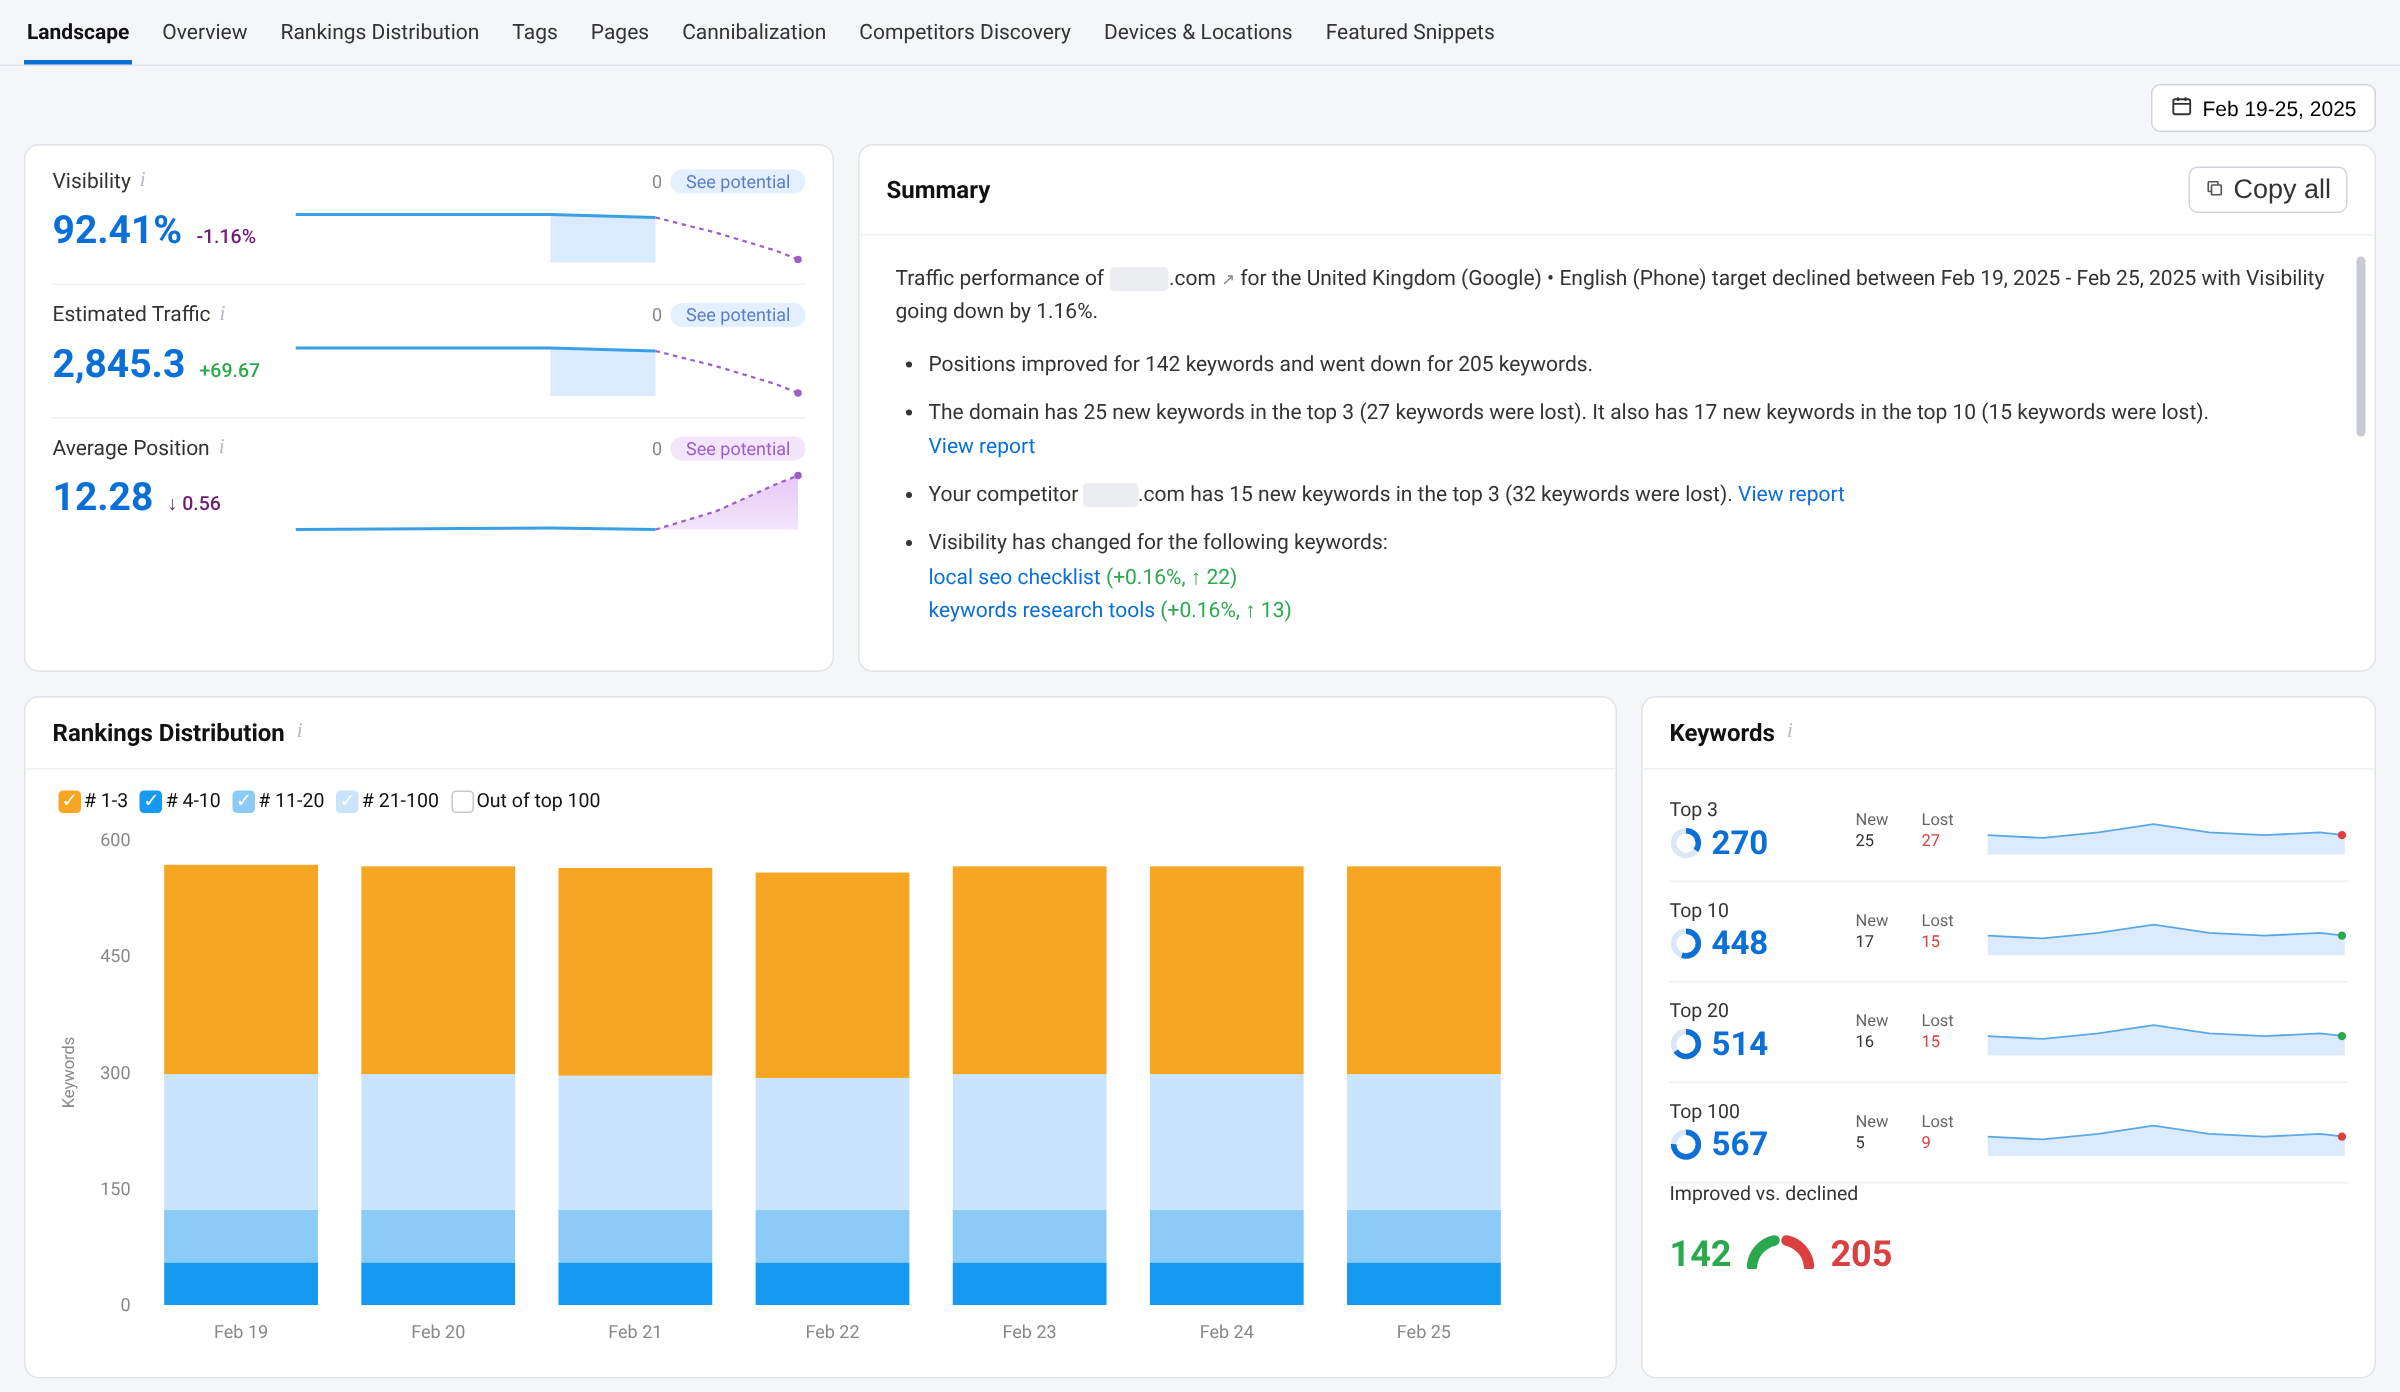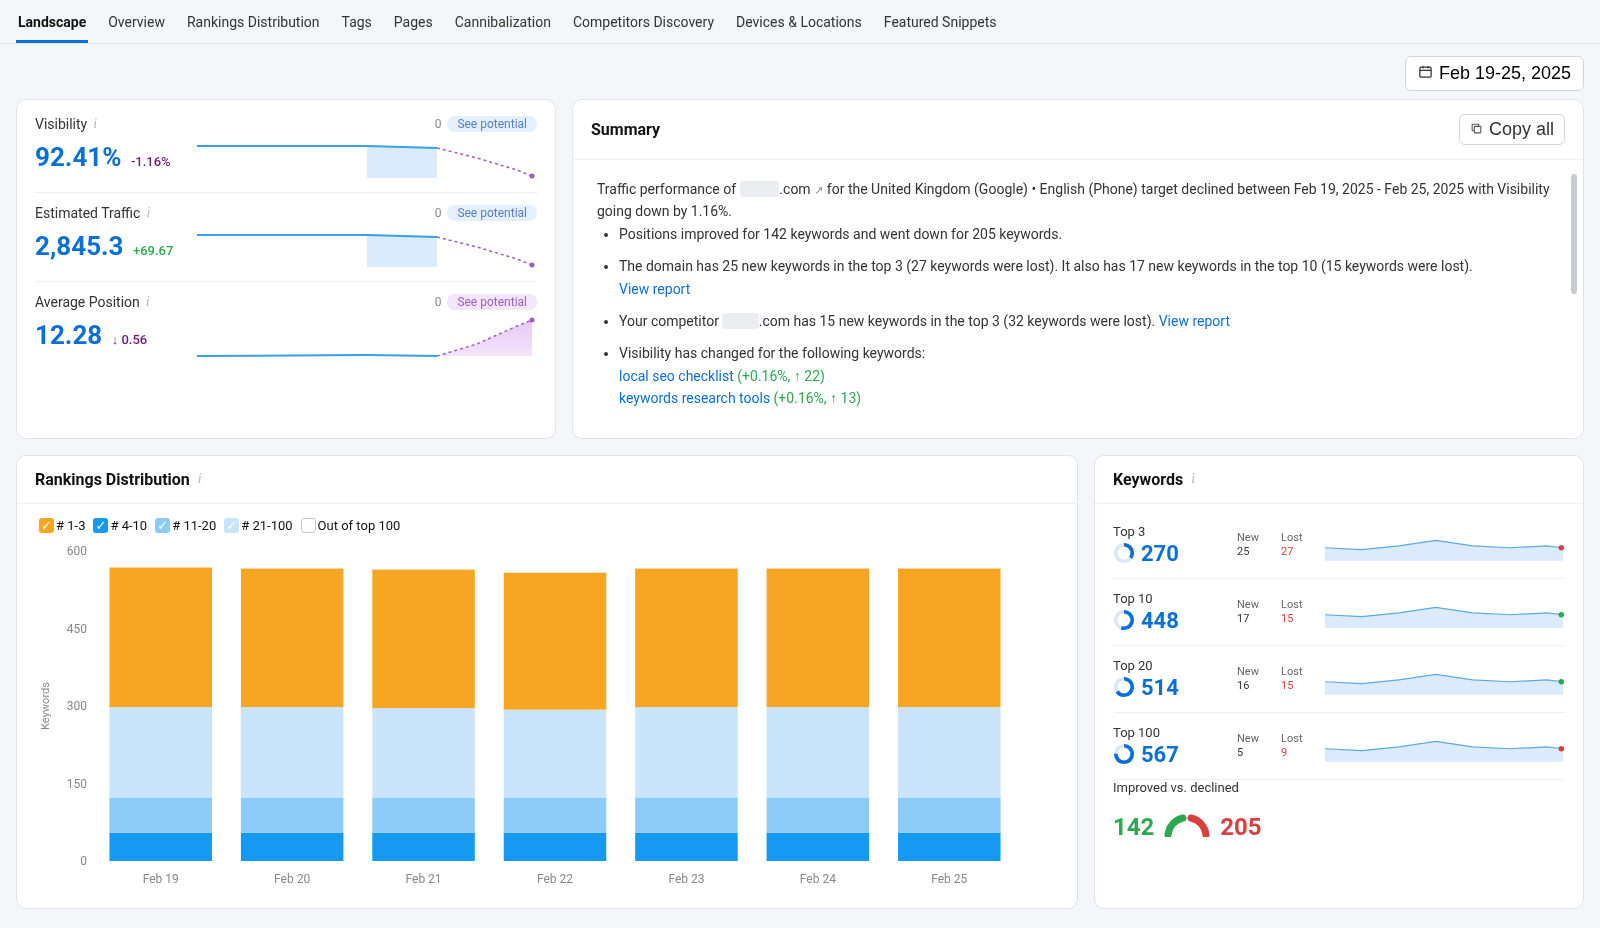--- a/index.html
+++ b/index.html
@@ -2,21 +2,21 @@
 <html><head>
 <meta charset="utf-8">
 <style>
 * { box-sizing: border-box; margin: 0; padding: 0; }
 body { font-family: -apple-system, BlinkMacSystemFont, "Segoe UI", Roboto, Helvetica, Arial, sans-serif; background: #f5f6f9; color: #111; font-size: 14px; }
 .app { width: 1600px; margin: 0 auto; }
 .tabs { display: flex; gap: 18px; padding: 6px 16px 0 16px; border-bottom: 1px solid #e1e3e8; background: #f5f6f9; }
 .tab { padding: 8px 2px 10px 2px; font-size: 14px; color: #333; cursor: pointer; border-bottom: 3px solid transparent; }
 .tab.active { font-weight: 700; color: #111; border-bottom-color: #0b6fd8; }
 .date-row { display: flex; justify-content: flex-end; padding: 12px 16px 8px 0; }
-.date-btn { display: inline-flex; align-items: center; gap: 6px; border: 1px solid #d1d4da; background: #fff; border-radius: 6px; padding: 6px 12px; font-size: 18px; cursor: pointer; }
+.date-btn { display: inline-flex; align-items: center; gap: 6px; border: 1px solid #d1d4da; background: #fff; border-radius: 6px; padding: 6px 12px; font-size: 14px; cursor: pointer; }
 .grid { display: grid; grid-template-columns: 540px 1fr; gap: 16px; padding: 0 16px 16px 16px; }
 .card { background: #fff; border: 1px solid #e1e3e8; border-radius: 10px; }
 .metrics-card { padding: 16px 18px; display: flex; flex-direction: column; gap: 0; }
 .metric-block { display: flex; justify-content: space-between; align-items: flex-start; border-bottom: 1px solid #eef0f3; padding-bottom: 12px; padding-top: 12px; }
 .metric-block:first-child { padding-top: 0; }
 .metric-block:last-child { border-bottom: none; padding-bottom: 0; }
 .metric-title { display: flex; align-items: center; gap: 6px; font-size: 14px; color: #333; margin-bottom: 10px;}
 .info-icon { color: #b3b8c0; font-style: italic; font-family: Georgia, serif; cursor: help; }
 .metric-value { font-size: 26px; font-weight: 700; color: #0b6fd8; display: inline-block; }
 .delta { font-size: 13px; font-weight: 500; margin-left: 6px; }
@@ -26,21 +26,21 @@
 .spark-top { display: flex; align-items: center; gap: 6px; }
 .zero { font-size: 12px; color: #888; }
 .pill { font-size: 12px; border-radius: 10px; padding: 1px 10px; }
 .pill.blue { background: #e4f0ff; color: #5b7fc7; }
 .pill.purple { background: #f3e5fb; color: #9d5fc7; }
 .summary-card { display: flex; flex-direction: column; }
 .summary-head { display: flex; justify-content: space-between; align-items: center; padding: 14px 18px; border-bottom: 1px solid #eef0f3; }
 .summary-head h3 { font-size: 16px; font-weight: 700; }
 .copy-btn { display: inline-flex; align-items: center; gap: 6px; border: 1px solid #d1d4da; background: #fff; border-radius: 6px; padding: 4px 10px; font-size: 18px; cursor: pointer; color: #333; }
 .summary-body { padding: 18px 24px 18px 24px; font-size: 14px; line-height: 1.6; color: #333; position: relative; }
-.summary-body ul { padding-left: 22px; }
+.summary-body ul { margin-top: 12px; padding-left: 22px; }
 .summary-body li { margin-bottom: 10px; }
 .summary-body a { color: #0b6fd8; text-decoration: none; }
 .domain-chip { background: #ecedf0; border-radius: 3px; padding: 0 6px; color: #888; }
 .ext-icon { font-size: 11px; color: #888; }
 .kw-change.pos { color: #2ca94f; }
 .row2 { display: grid; grid-template-columns: 1fr 490px; gap: 16px; padding: 0 16px 16px 16px; }
 .section-head { display: flex; align-items: center; gap: 8px; padding: 14px 18px; border-bottom: 1px solid #eef0f3; }
 .section-head h3 { font-size: 16px; font-weight: 700; }
 .legend { display: flex; flex-wrap: wrap; gap: 2px; align-items: center; padding: 14px 18px 4px 22px; font-size: 13px; }
 .legend .chk { display: inline-flex; align-items: center; justify-content: center; width: 15px; height: 15px; border-radius: 3px; vertical-align: middle; }

